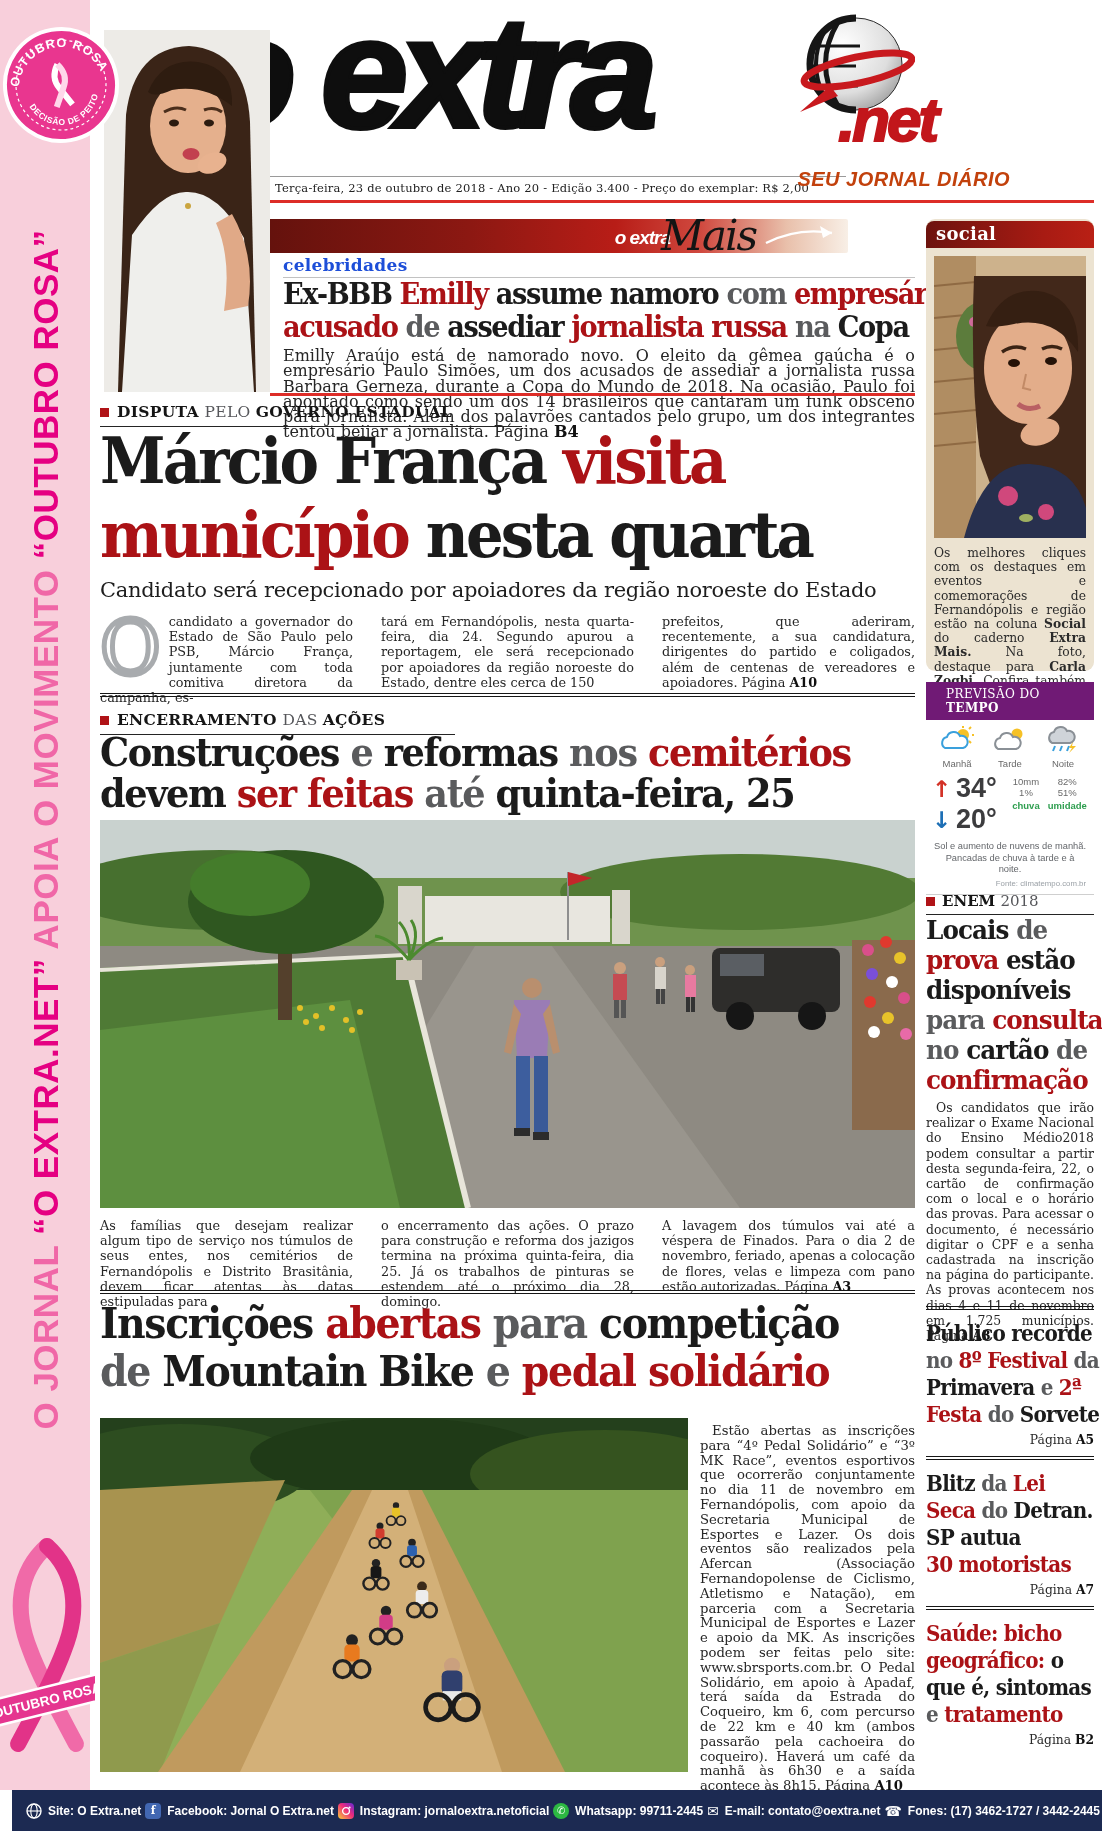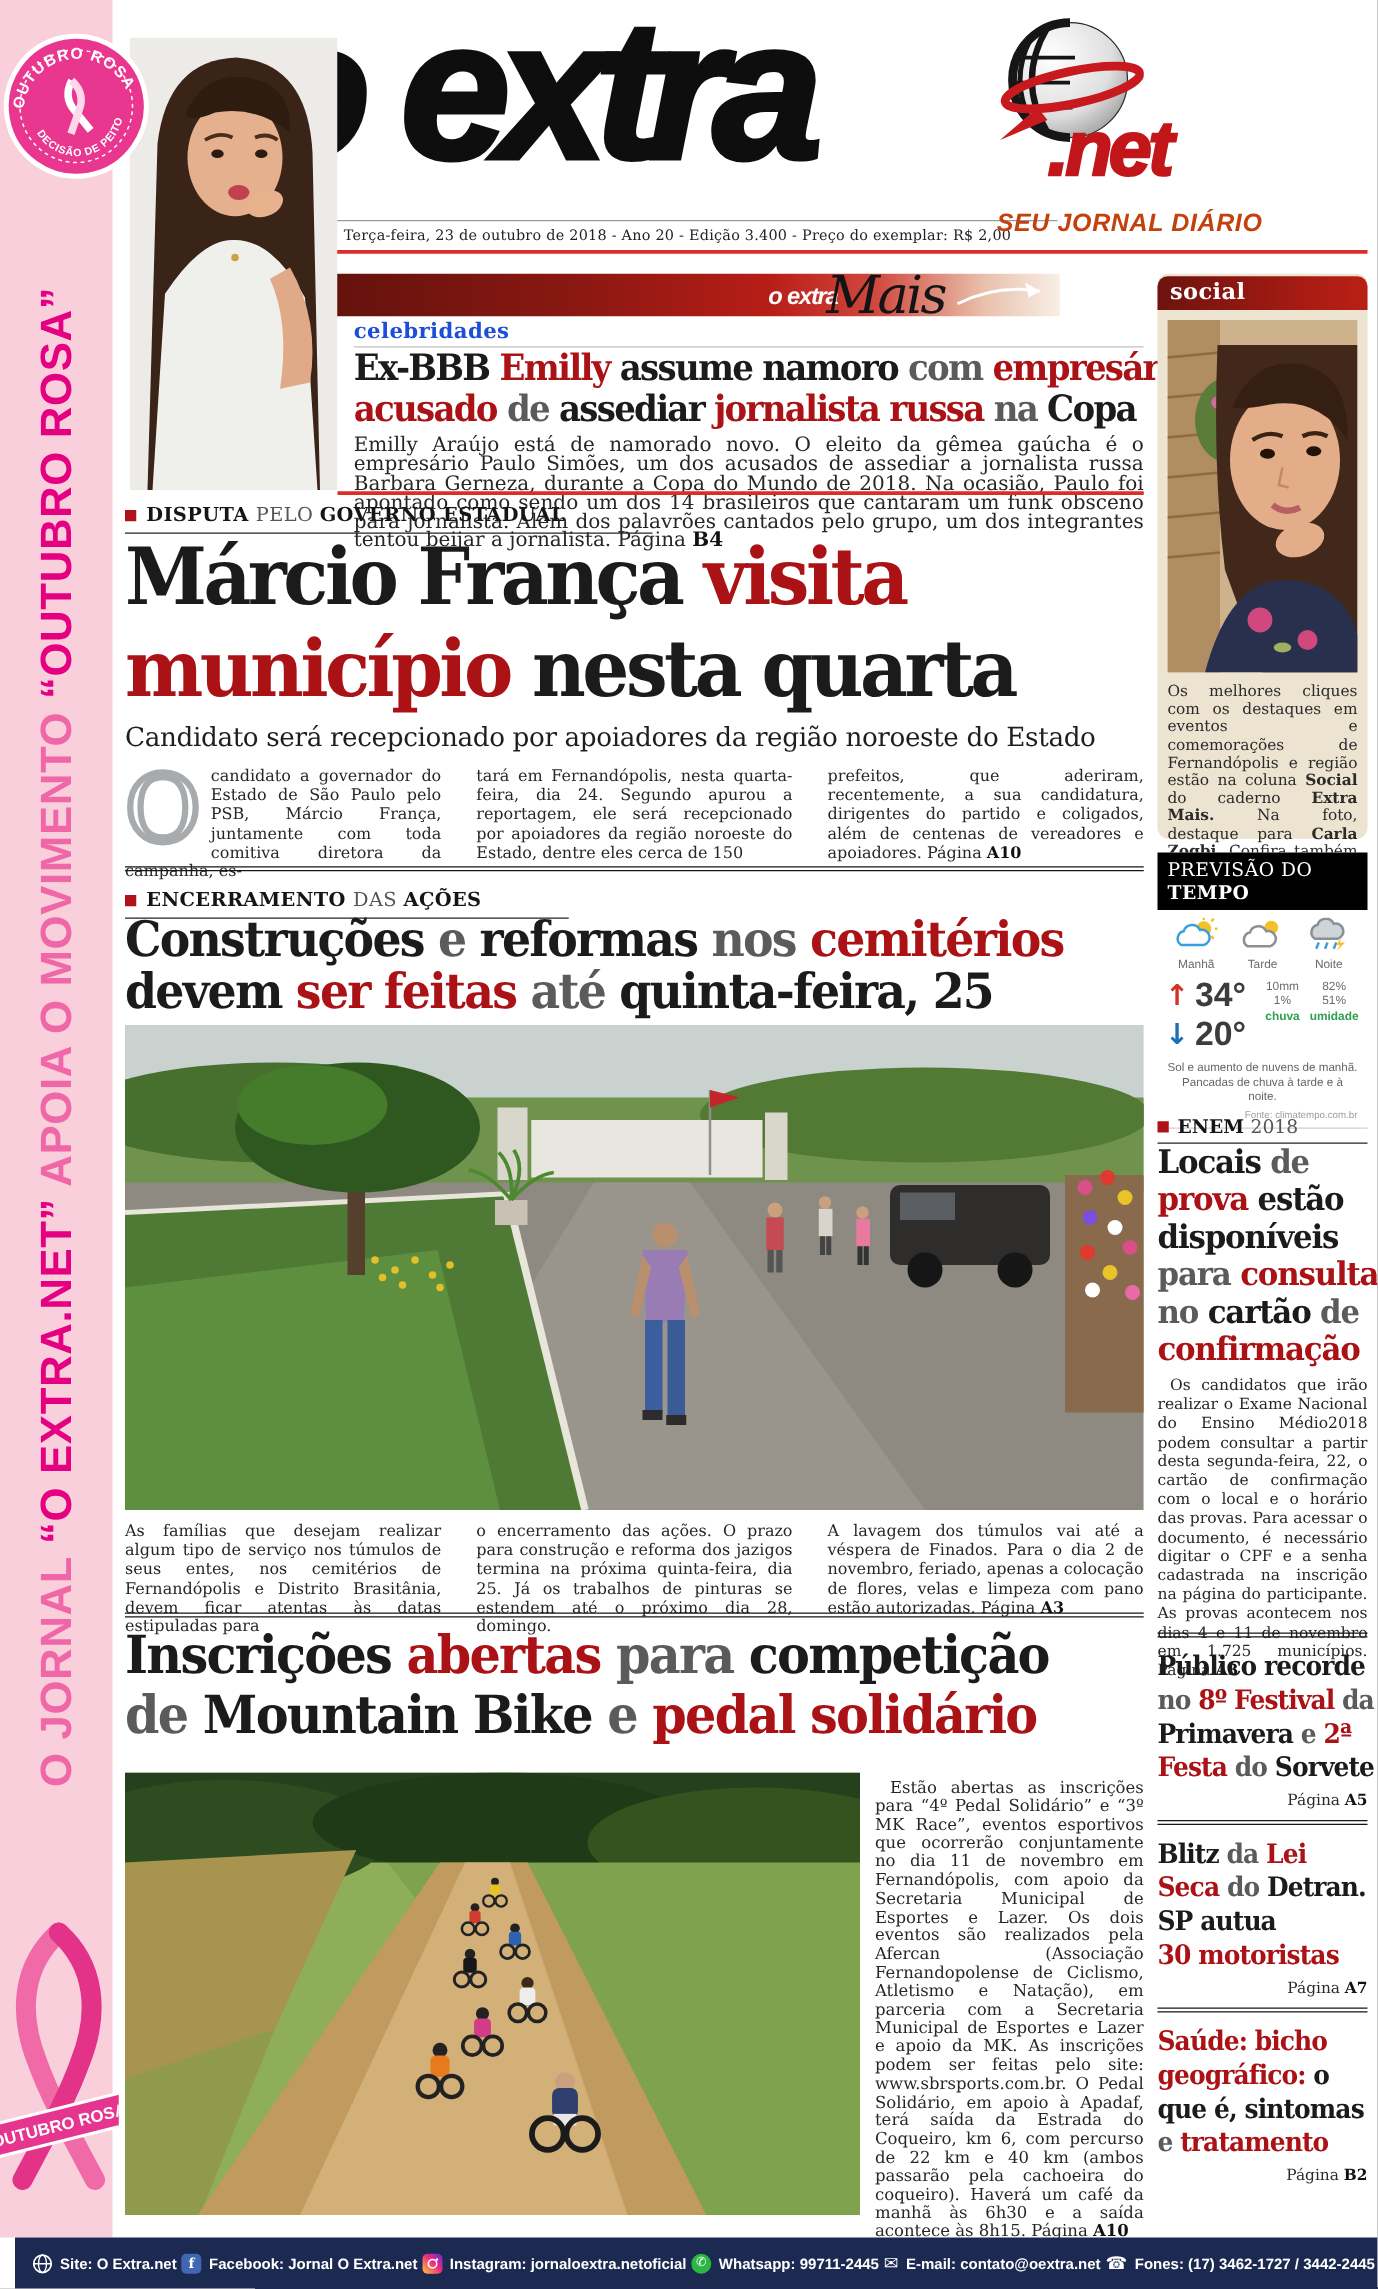--- a/index.html
+++ b/index.html
@@ -104,22 +104,22 @@
                background:linear-gradient(90deg,#6d130e,#a81b13 70%,#b92015);
                color:#fff;font-family:"DejaVu Serif",serif;font-weight:bold;font-size:18px;
                padding:2px 0 0 10px;letter-spacing:.3px}
   .social-photo{position:absolute;left:8px;top:37px;width:152px;height:282px}
   .social-body{position:absolute;left:8px;top:327px;width:152px;font-size:12.3px;line-height:14.2px;
                color:#2a2a2a;text-align:justify}
   .social-body .sg-b{font-weight:bold}
   .social-body .sg-n{font-weight:normal}
 
   .weather{left:926px;top:682px;width:168px;border-bottom:1px solid #cfcfcf;padding-bottom:6px;background:#fff}
-  .w-head{background:#000000;color:#fff;font-family:"DejaVu Serif",serif;font-size:15px;
-          padding:5px 8px;letter-spacing:.4px}
+  .w-head{background:#701a75;color:#fff;font-family:"DejaVu Serif",serif;font-size:12px;
+          padding:5px 20px;letter-spacing:.4px}
   .w-head b{font-weight:bold}
   .w-icons{display:flex;justify-content:space-between;padding:6px 8px 2px 8px}
   .w-icons .wi{width:46px;text-align:center}
   .w-icons .wi-label{font-family:"Liberation Sans",sans-serif;font-size:9.5px;color:#6a6a6a;margin-top:1px}
   .w-temps{display:flex;padding:2px 6px 0 6px;align-items:flex-start}
   .w-t-left{width:78px}
   .w-trow{display:flex;align-items:center;height:31px}
   .w-arrow{font-family:"DejaVu Sans",sans-serif;font-size:23px;font-weight:bold;width:24px}
   .w-arrow.up{color:#d33227}
   .w-arrow.down{color:#1d6fb5}

